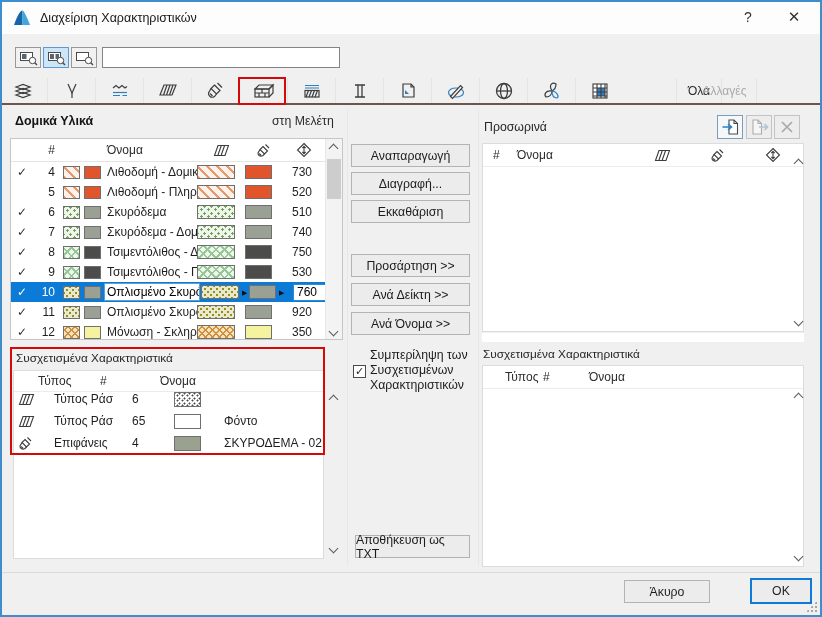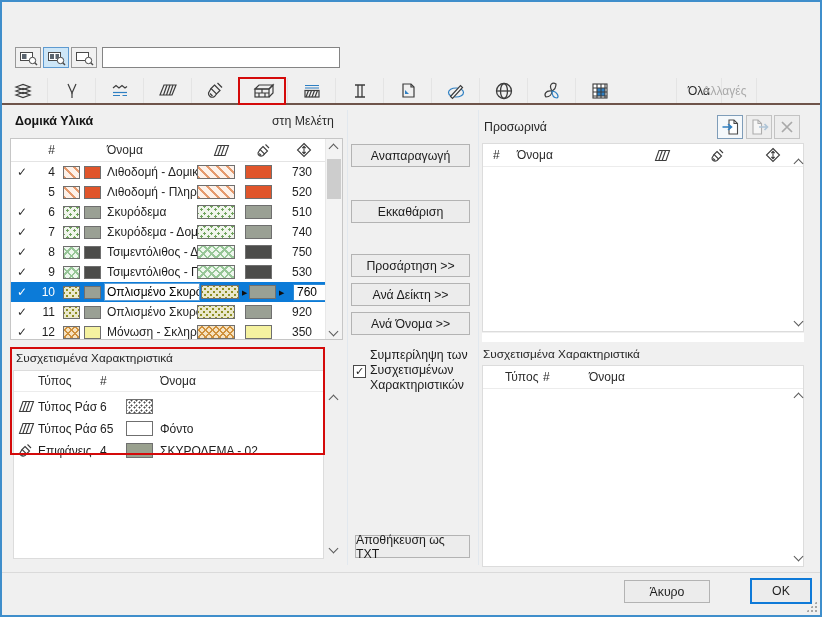--- a/index.html
+++ b/index.html
@@ -77,21 +77,21 @@
   .vthumb{position:absolute;left:1px;top:20px;width:14px;height:40px;background:#cdcdcd;}
   .floatchev{position:absolute;z-index:5;}
   
   .btn{position:absolute;left:349px;width:119px;height:23px;background:#ececec;border:1px solid #b3b3b3;box-sizing:border-box;display:flex;align-items:center;justify-content:center;font-size:12.3px;color:#1c1c1c;cursor:default;}
   .cb-box{position:absolute;left:351px;top:363px;width:13px;height:13px;background:#fff;border:1px solid #4a4a4a;box-sizing:border-box;display:flex;align-items:center;justify-content:center;font-size:11px;color:#222;line-height:1;}
   .cb-line{position:absolute;left:368px;font-size:12.3px;color:#1c1c1c;}
   
   .assoc-title{position:absolute;font-size:11.8px;color:#262626;}
   .alist{position:absolute;left:11px;top:368px;width:311px;height:189px;background:#fff;border:1px solid #dcdcdc;box-sizing:border-box;}
   .aheader{display:flex;align-items:center;height:20px;border-bottom:1px solid #ececec;color:#2c2c2c;}
-  .arow{display:flex;align-items:flex-end;height:22px;}
+  .arow{display:flex;align-items:flex-start;height:22px;gap:16px;}
   .a-ic{width:24px;display:flex;align-items:center;justify-content:center;}
   .a-type{width:62px;overflow:hidden;white-space:nowrap;}
   .a-num{width:26px;}
   .a-sw{width:34px;display:flex;align-items:center;}
   .a-sw .sw{width:27px;height:15px;}
   .a-nm{flex:1;overflow:hidden;white-space:nowrap;}
   .ric svg{display:none;}
   .ric[data-icon="fill"] .i-fill{display:block;}
   .ric[data-icon="surface"] .i-surf{display:block;}
   
@@ -112,20 +112,31 @@
   #btn-cancel{left:622px;top:578px;width:86px;height:23px;}
   #btn-ok{left:748px;top:576px;width:62px;height:26px;border:2px solid #0f7ad8;}
   .grip{position:absolute;right:3px;bottom:3px;width:11px;height:11px;background-image:radial-gradient(#a5a5a5 1.1px,rgba(0,0,0,0) 1.3px);background-size:4px 4px;clip-path:polygon(100% 0,100% 100%,0 100%);}
   svg{display:block;}
 </style>
 </head>
 <body>
 
 <div id="win">
 
+  <div class="titlebar">
+    <span class="applogo">
+      <svg width="18" height="18" viewBox="0 0 18 18">
+          <path d="M1 16 C5 4 8 1.5 9.5 1.5 L9.5 16 Z" fill="#1565a8"></path>
+          <path d="M9.5 1.5 C11 2 13 6 17 16 L9.5 16 Z" fill="#42a5dc"></path>
+        </svg>
+    </span>
+    <span class="title">Διαχείριση Χαρακτηριστικών</span>
+    <span class="tb-btn tb-help">?</span>
+    <span class="tb-btn tb-close">✕</span>
+  </div>
 
   <span class="fbtn" style="left:13px">
     <svg width="19" height="16" viewBox="0 0 19 16">
         <rect x="1.5" y="2.5" width="12" height="8" fill="#fff" stroke="#4a4a4a"></rect>
         <rect x="3" y="4" width="4.5" height="5" fill="#5a646e"></rect>
         <circle cx="13.5" cy="10.5" r="3.2" fill="#fff" stroke="#4a4a4a"></circle>
         <path d="M15.8 12.8 L18 15" stroke="#4a4a4a" stroke-width="1.5"></path>
       </svg>
   </span>
   <span class="fbtn active" style="left:41px">
@@ -460,20 +471,21 @@
         </div>
       </div>
     <div class="vscroll">
       <span class="chev chev-up"></span>
       <span class="vthumb"></span>
       <span class="chev chev-down"></span>
     </div>
   </div>
 
   <div class="btn" style="top:142px">Αναπαραγωγή</div>
+  <div class="btn" style="top:170px">Διαγραφή...</div>
   <div class="btn" style="top:198px">Εκκαθάριση</div>
   <div class="btn" style="top:252px">Προσάρτηση &gt;&gt;</div>
   <div class="btn" style="top:281px">Ανά Δείκτη &gt;&gt;</div>
   <div class="btn" style="top:310px">Ανά Όνομα &gt;&gt;</div>
 
   <span class="cb-line" style="top:346px">Συμπερίληψη των</span>
   <span class="cb-box" data-checked="true">
       <span>✓</span>
     </span>
   <span class="cb-line" style="top:361px">Συσχετισμένων</span>

